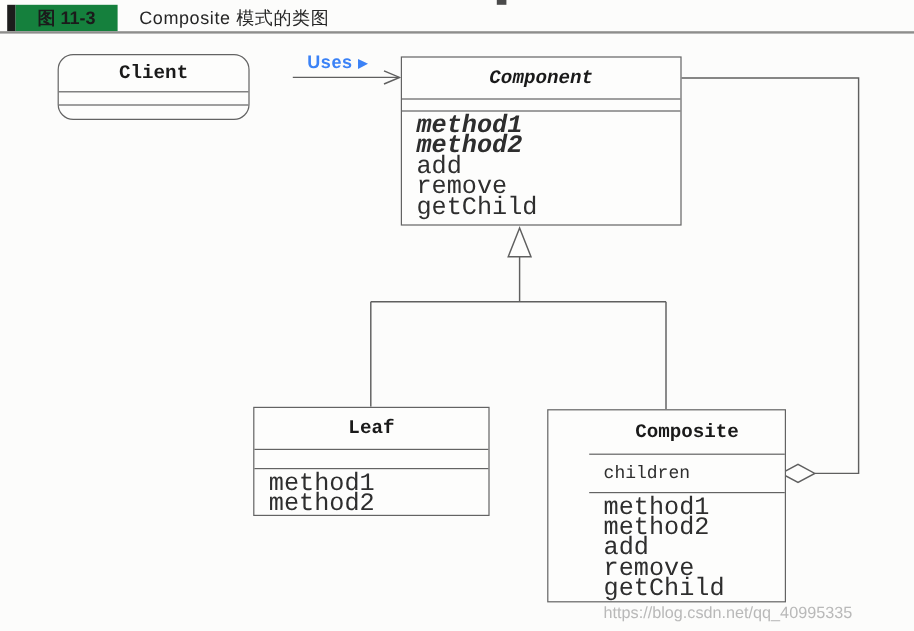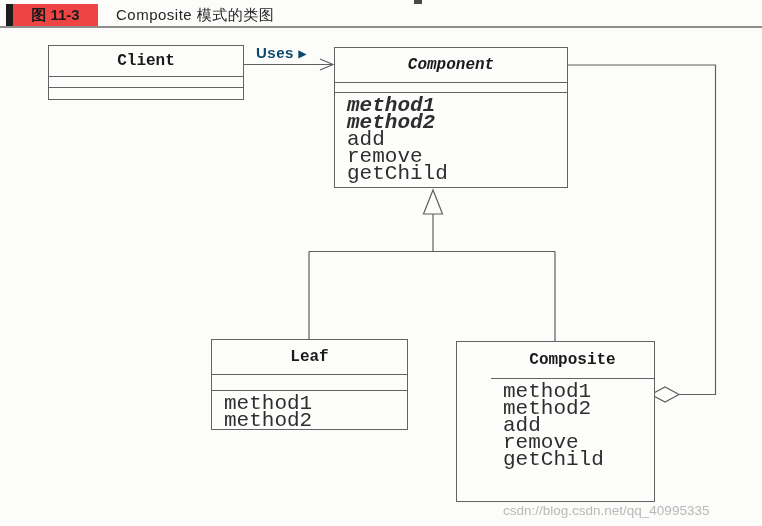--- a/index.html
+++ b/index.html
@@ -4,21 +4,21 @@
 <style>
   html,body { margin:0; padding:0; background:#ffffff; }
   #canvas {
     position:relative; width:762px; height:526px; overflow:hidden;
     background:#fcfcfb;
     font-family:"Liberation Sans", sans-serif;
   }
 
   
   .hdr-bar   { position:absolute; left:6px;  top:4px; width:7px;  height:22px; background:#1c1c1c; }
-  .hdr-label { position:absolute; left:13px; top:4px; width:85px; height:22px; background:#ef4444;
+  .hdr-label { position:absolute; left:13px; top:4px; width:85px; height:22px; background:#15803d;
                color:#1b1b1b; font-size:15px; font-weight:bold;
                display:flex; align-items:center; justify-content:center; }
   .hdr-title { position:absolute; left:116px; top:4px; height:22px; color:#262626;
                font-size:15px; font-weight:normal; display:flex; align-items:center; letter-spacing:0.5px; }
   .hdr-rule  { position:absolute; left:0; top:26px; width:762px; height:2px; background:#8e8e8c; }
   .page-artifact { position:absolute; left:414px; top:0; width:8px; height:4px; background:#4a4a4a; }
 
   
   .uml-class {
     position:absolute; box-sizing:border-box;
@@ -35,40 +35,40 @@
     box-sizing:border-box; border-bottom:1px solid #636363;
     font-size:15px; line-height:17px; padding-left:12px;
     display:flex; flex-direction:column; justify-content:center;
   }
   .uml-methods {
     box-sizing:border-box; flex:1;
     font-size:21px; line-height:17px; padding:4px 0 0 12px;
   }
   .abstract { font-style:italic; font-weight:bold; }
 
-  #class-client    { left:48px;  top:45px;  width:196px; height:55px; }
+  #class-client    { left:48px;  top:45px;  width:160px; height:55px;border-radius:13px; }
   #class-client    .uml-title   { height:31px; }
   #class-client    .uml-attrs   { height:11px; }
   #class-component { left:334px; top:47px;  width:234px; height:141px; }
   #class-component .uml-title   { height:35px; }
   #class-component .uml-attrs   { height:10px; }
   #class-leaf      { left:211px; top:339px; width:197px; height:91px; }
   #class-leaf      .uml-title   { height:36px; }
   #class-leaf      .uml-attrs   { height:16px; }
   #class-composite { left:456px; top:341px; width:199px; height:161px;padding-left:34px; }
   #class-composite .uml-title   { height:37px; }
   #class-composite .uml-attrs   { height:32px; }
 
   
   #rel-layer { position:absolute; left:0; top:0; pointer-events:none; }
 
   
   .uses-label {
     position:absolute; left:256px; top:44px; width:80px;
-    font-size:15px; color:#0c4a6e; font-weight:bold; letter-spacing:0.5px;
+    font-size:15px; color:#3b82f6; font-weight:bold; letter-spacing:0.5px;
   }
   .uses-label .dir { font-size:10px; vertical-align:1px; }
 
   .watermark {
     position:absolute; left:503px; top:503px; width:259px;
     font-size:13.5px; color:rgba(173,173,173,0.85);
     font-family:"Liberation Sans", sans-serif; white-space:nowrap;
   }
 </style>
 </head>
@@ -122,24 +122,27 @@
     <div class="uml-title">Leaf</div>
     <div class="uml-attrs"></div>
     <div class="uml-methods">
       <div>method1</div>
       <div>method2</div>
     </div>
   </div>
 
   <div class="uml-class" id="class-composite">
     <div class="uml-title">Composite</div>
+    <div class="uml-attrs">
+      <div>children</div>
+    </div>
     <div class="uml-methods">
       <div>method1</div>
       <div>method2</div>
       <div>add</div>
       <div>remove</div>
       <div>getChild</div>
     </div>
   </div>
 
-  <div class="watermark">csdn://blog.csdn.net/qq_40995335</div>
+  <div class="watermark">https://blog.csdn.net/qq_40995335</div>
 
 </div>
 
 </body></html>

